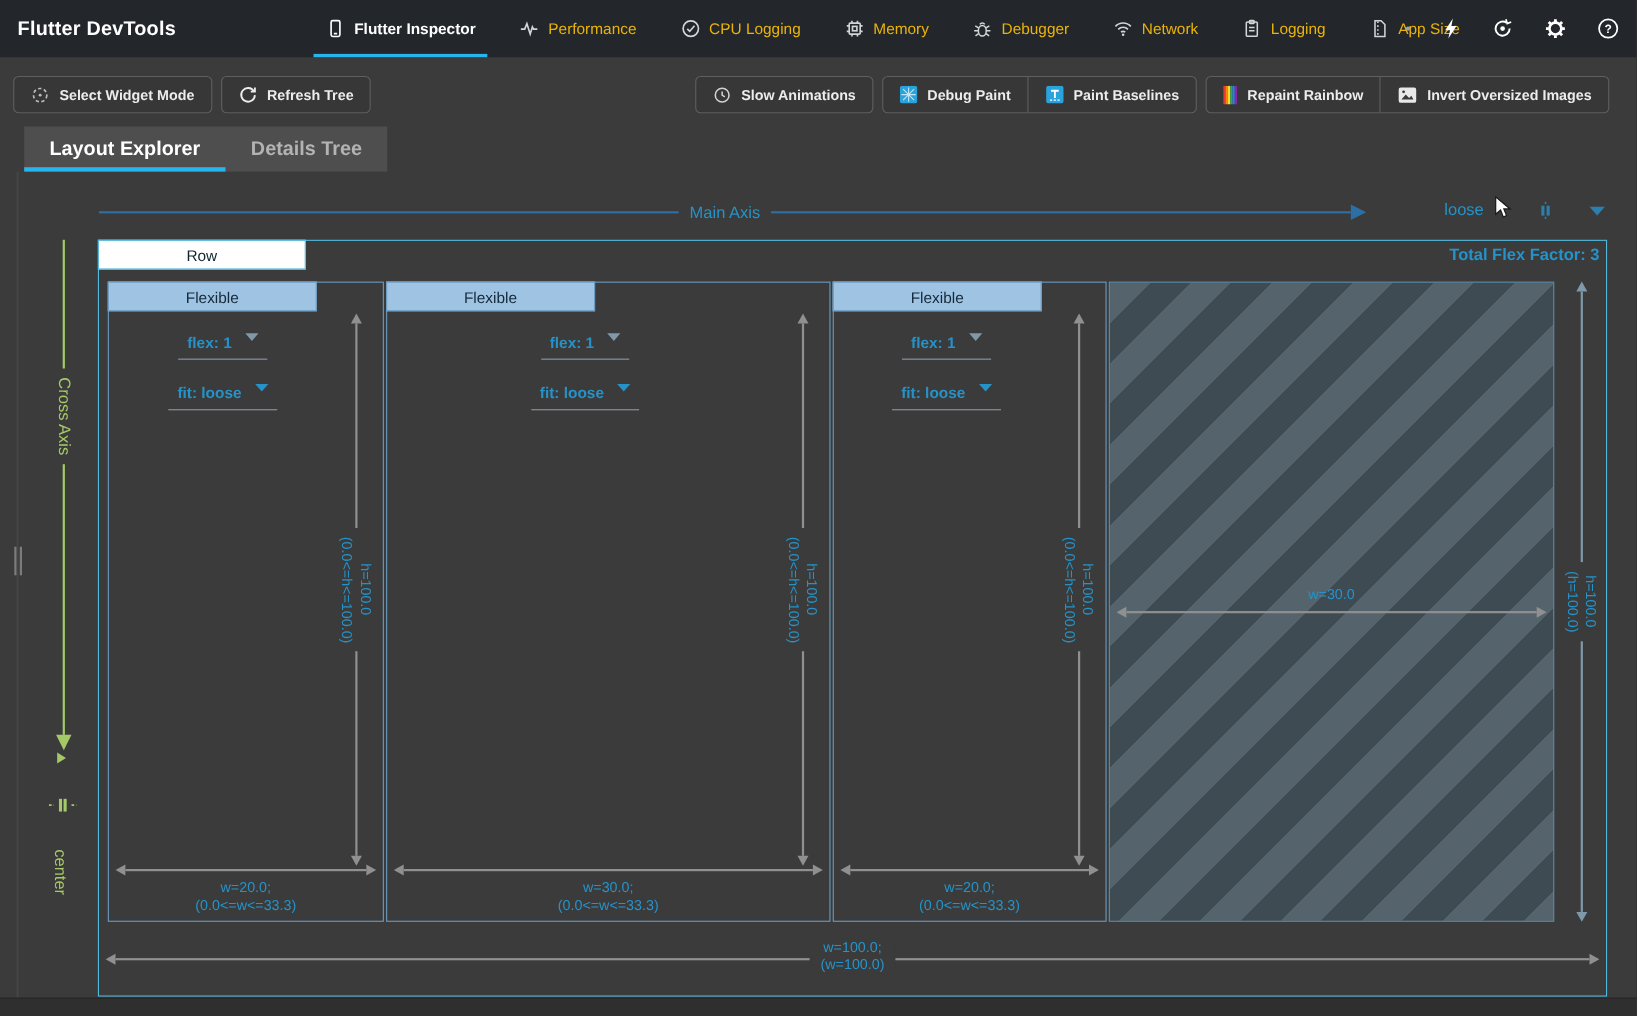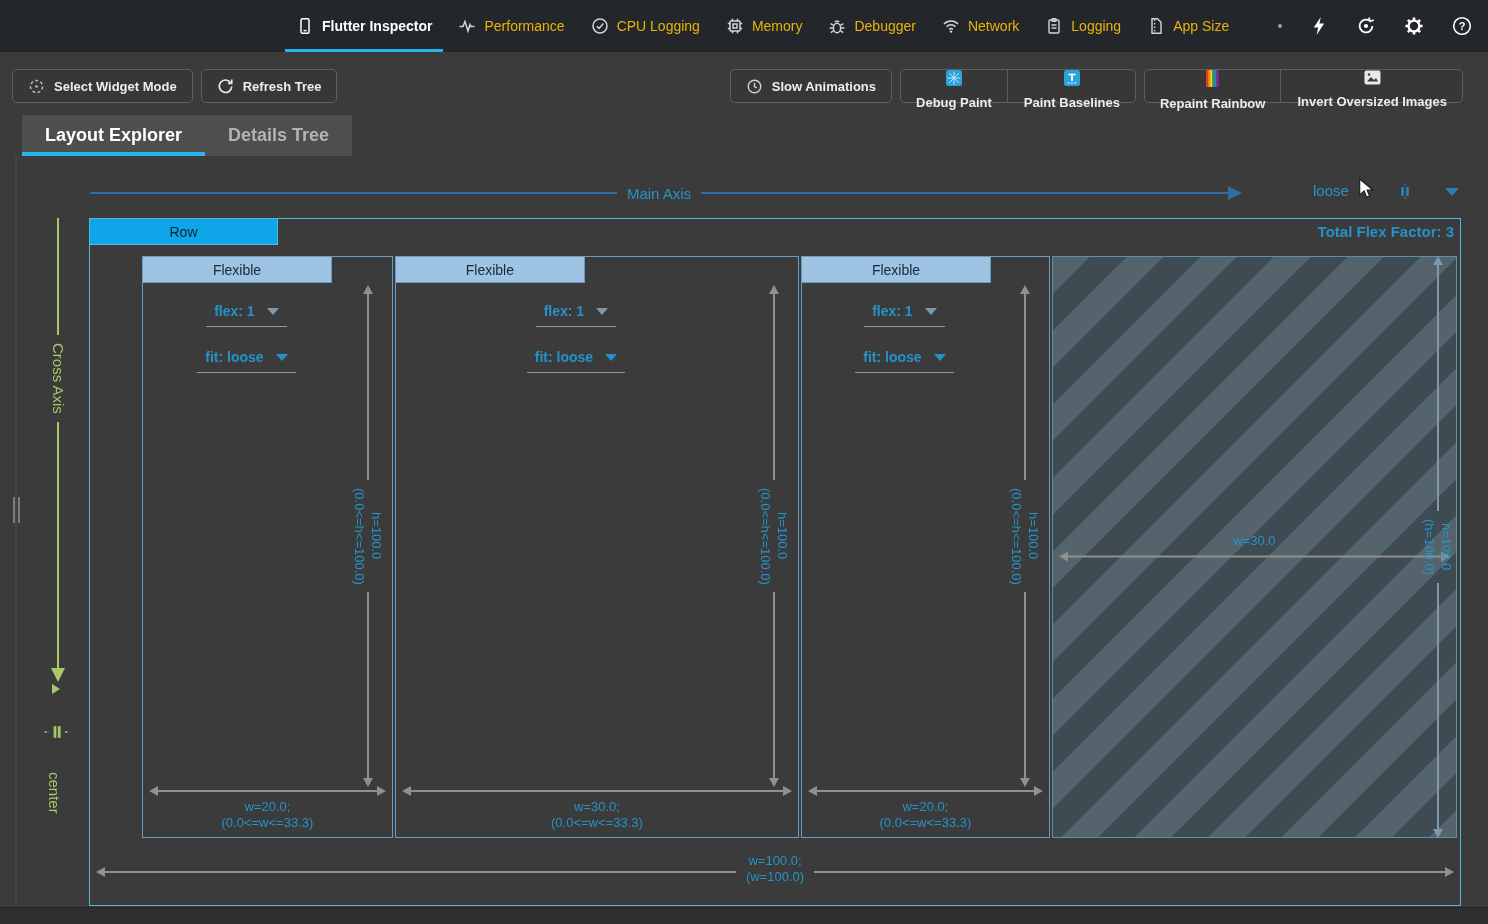--- a/index.html
+++ b/index.html
@@ -6,37 +6,37 @@
   html,body { background:#2e2e2e; }
   .page {
     position:relative; width:1488px; height:924px; overflow:hidden;
     background:#3b3b3b; font-family:"Liberation Sans", sans-serif;
     -webkit-font-smoothing:antialiased;
   }
   
   .appbar { position:absolute; left:0; top:0; width:100%; height:52px; background:#23272b; }
   .app-title { position:absolute; left:16px; top:0; height:52px; display:flex; align-items:center;
     color:#fff; font-size:18px; font-weight:bold; letter-spacing:.2px; }
-  .nav-tabs { position:absolute; left:283px; top:0; height:52px; display:flex; }
+  .nav-tabs { position:absolute; left:283px; top:0; height:52px; display:flex;gap:14px; }
   .nav-tab { position:relative; display:flex; align-items:center; gap:8px; padding:0 13px; height:52px;
     color:#eab308; font-size:14px; cursor:default; }
   .nav-tab.active { color:#fff; font-weight:bold; }
   .nav-tab.active .underline { position:absolute; left:2px; right:2px; bottom:0; height:3px; background:#28b4ec; }
   .nav-tab svg { display:block; }
   .appbar-actions { position:absolute; right:14px; top:0; height:52px; display:flex; align-items:center; gap:24px; }
   .status-dot { width:4px; height:4px; border-radius:50%; background:#9ba1a5; }
   .icon-btn { display:flex; align-items:center; justify-content:center; width:24px; height:24px; }
   
   .toolbar-left { position:absolute; left:12px; top:69px; display:flex; gap:8px; }
   .toolbar-right { position:absolute; right:25px; top:69px; display:flex; gap:8px; }
   .btn, .btn-group { border:1px solid #5f5f5f; border-radius:5px; background:#373737; height:34px; }
   .btn { display:inline-flex; align-items:center; gap:9px; padding:0 15px;
     color:#ededed; font-size:13px; font-weight:bold; }
   .btn-group { display:inline-flex; padding:0; }
-  .btn-group .btn { border:none; background:transparent; height:32px;flex-direction:column; }
+  .btn-group .btn { border:none; background:transparent; height:32px; }
   .btn-group .btn + .btn { border-left:1px solid #5f5f5f; border-radius:0;padding-left:16px; }
   
   .view-tabs { position:absolute; left:22px; top:115px; height:41px; display:flex; background:#4e4e4e; }
   .view-tab { position:relative; height:41px; display:flex; align-items:center; padding:0 23px;
     font-size:18px; font-weight:bold; color:#b3b3b3; }
   .view-tab.active { color:#fff; }
   .view-tab.active .underline { position:absolute; left:0; right:0; bottom:0; height:4px; background:#28b4ec; }
   
   .splitter { position:absolute; left:15px; top:156px; width:2px; height:768px; background:#454545; }
   .splitter-handle { position:absolute; left:13px; top:497px; width:7px; height:26px;
@@ -63,33 +63,33 @@
   
   .main-align { position:absolute; left:1305px; top:179px; width:160px; height:26px; }
   .main-align .value { position:absolute; left:8px; top:3px; color:#2593c9; font-size:15px; }
   .main-align .align-icon { position:absolute; left:92px; top:4px; }
   .chevron-down-blue { position:absolute; left:140px; top:9px; width:0; height:0;
     border-left:7px solid transparent; border-right:7px solid transparent; border-top:8px solid #2b7fb0; }
   .cursor { position:absolute; left:1358px; top:178px; }
   
   .row-box { position:absolute; left:89px; top:218px; width:1372px; height:688px;
     border:1px solid #52b8dc; }
-  .row-header { position:absolute; left:-1px; top:-1px; width:189px; height:27px; background:#0ea5e9;
+  .row-header { position:absolute; left:-1px; top:-1px; width:189px; height:27px; background:#ffffff;
     border:1px solid #52b8dc; display:flex; align-items:center; justify-content:center;
     color:#0d2430; font-size:14px; }
   .total-flex { position:absolute; right:6px; top:4px; color:#2593c9; font-size:15px; font-weight:bold; }
-  .children-row { position:absolute; left:8px; top:37px; width:1315px; height:582px; display:flex; gap:2px;margin-left:44px; }
+  .children-row { position:absolute; left:8px; top:37px; width:1315px; height:582px; display:flex; gap:2px; }
   .child-box { position:relative; border:1px solid #6b9cc0; background:#3b3b3b; }
   .c1 { flex:250 0 0; } .c2 { flex:404 0 0; } .c3 { flex:248 0 0; }
   .child-header { position:absolute; left:-1px; top:-1px; height:27px; width:190px; max-width:100%;
     background:#9fc3e3; border:1px solid #6b9cc0; display:flex; align-items:center; justify-content:center;
     color:#14293a; font-size:14px; }
   .child-controls { position:absolute; left:0; right:42px; top:44px; display:flex;
     flex-direction:column; align-items:center; gap:20px; }
-  .drop { display:inline-flex; align-items:center; gap:12px; padding:2px 8px 7px;
+  .drop { display:inline-flex; gap:12px; padding:2px 8px 7px;
     border-bottom:1px solid #8b9aa5; color:#2593c9; font-size:14px; font-weight:bold; }
   .caret { width:0; height:0; border-left:6px solid transparent; border-right:6px solid transparent; }
   .caret-gray { border-top:7px solid #7f99ab; }
   .caret-blue { border-top:7px solid #2593c9; }
   
   .v-annot { position:absolute; right:6px; top:28px; bottom:50px; width:36px;
     display:flex; flex-direction:column; align-items:center; }
   .v-annot .vline { width:2px; flex:1; background:#909090; }
   .v-annot .tri-up { width:0; height:0; border-left:5px solid transparent; border-right:5px solid transparent;
     border-bottom:9px solid #909090; }
@@ -124,20 +124,21 @@
   .bottom-strip { position:absolute; left:0; right:0; bottom:0; height:17px; background:#2f2f2f;
     border-top:1px solid #262626; }
   svg { display:block; }
 </style>
 </head>
 <body>
 
 <div class="page">
 
   <div class="appbar">
+    <div class="app-title">Flutter DevTools</div>
 
     <div class="nav-tabs">
       <div class="nav-tab active">
         <span>
           <svg width="18" height="18" viewBox="0 0 18 18" fill="none" stroke="#ffffff" stroke-width="1.5">
             <rect x="5" y="1.8" width="8" height="14.4" rx="1.5"></rect>
               <line x1="7.5" y1="13.6" x2="10.5" y2="13.6"></line>
           </svg>
         </span>
         <span>Flutter Inspector</span>

